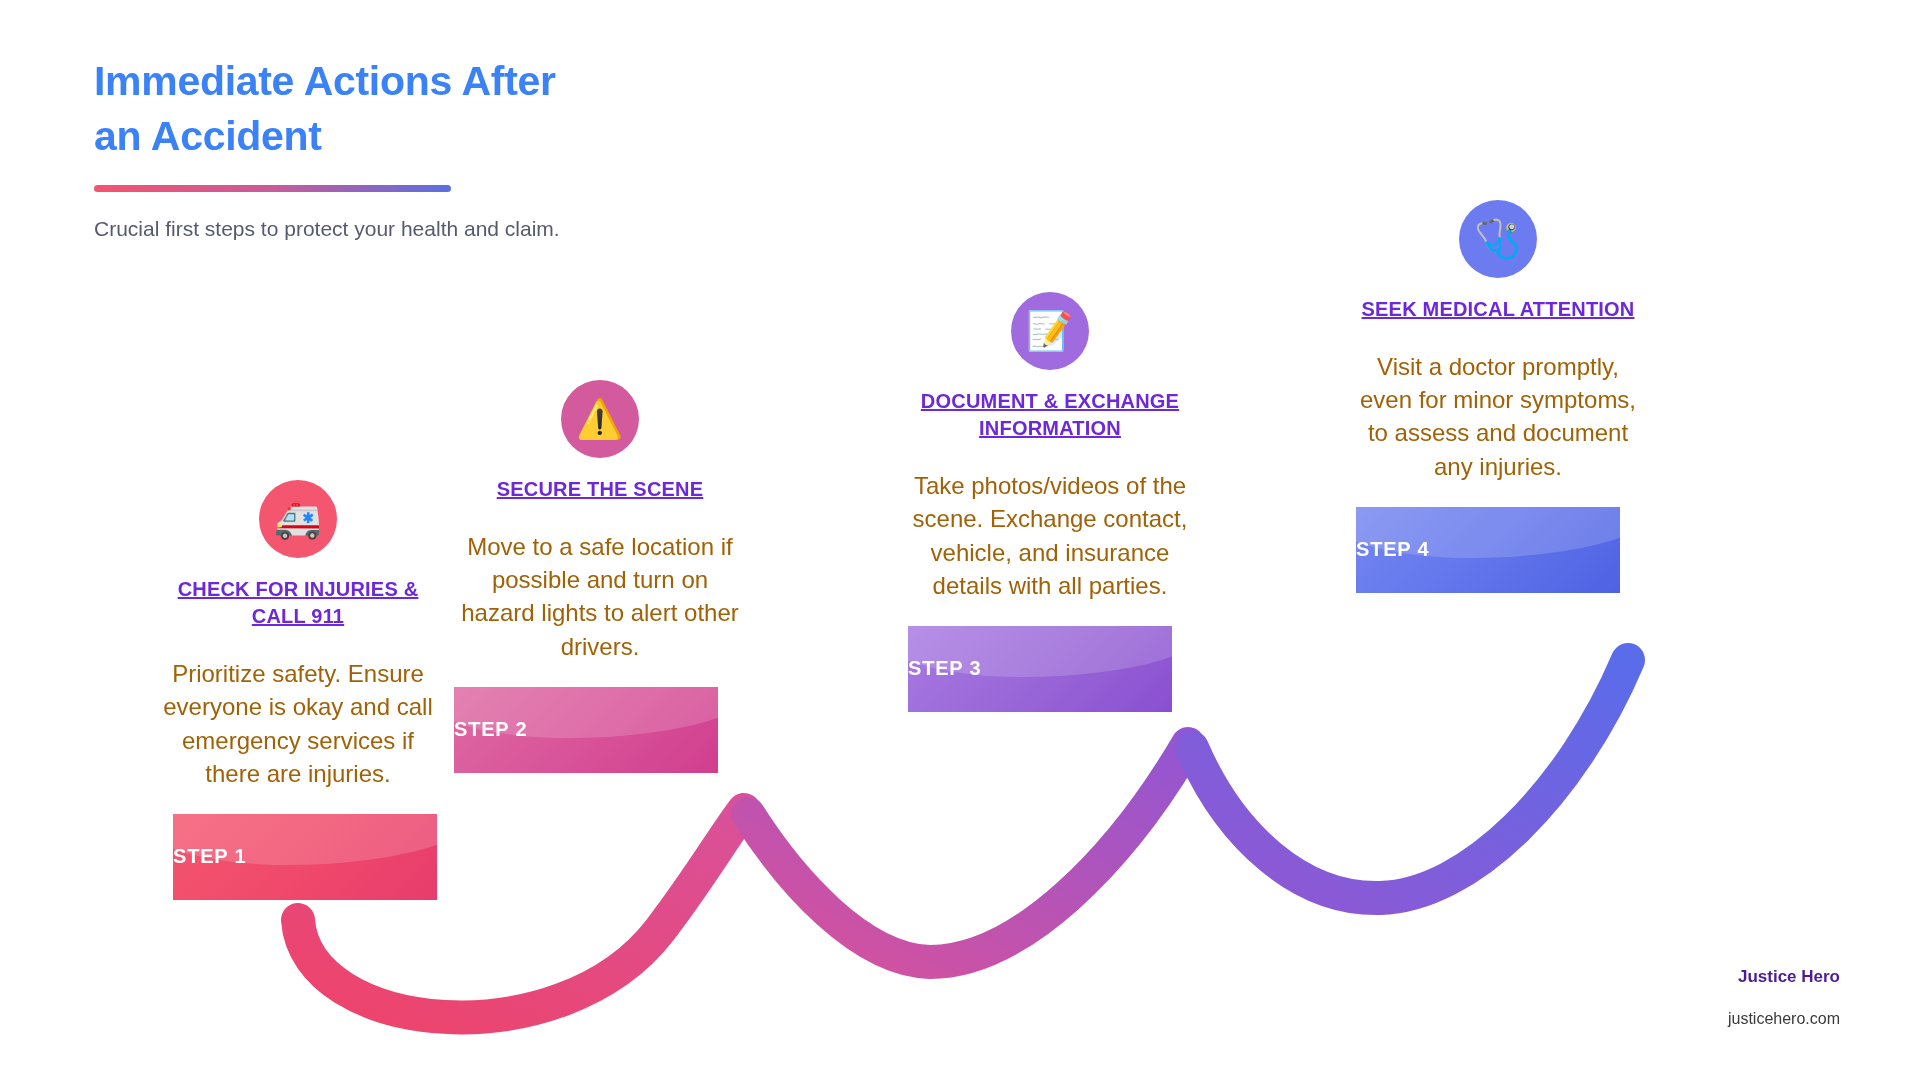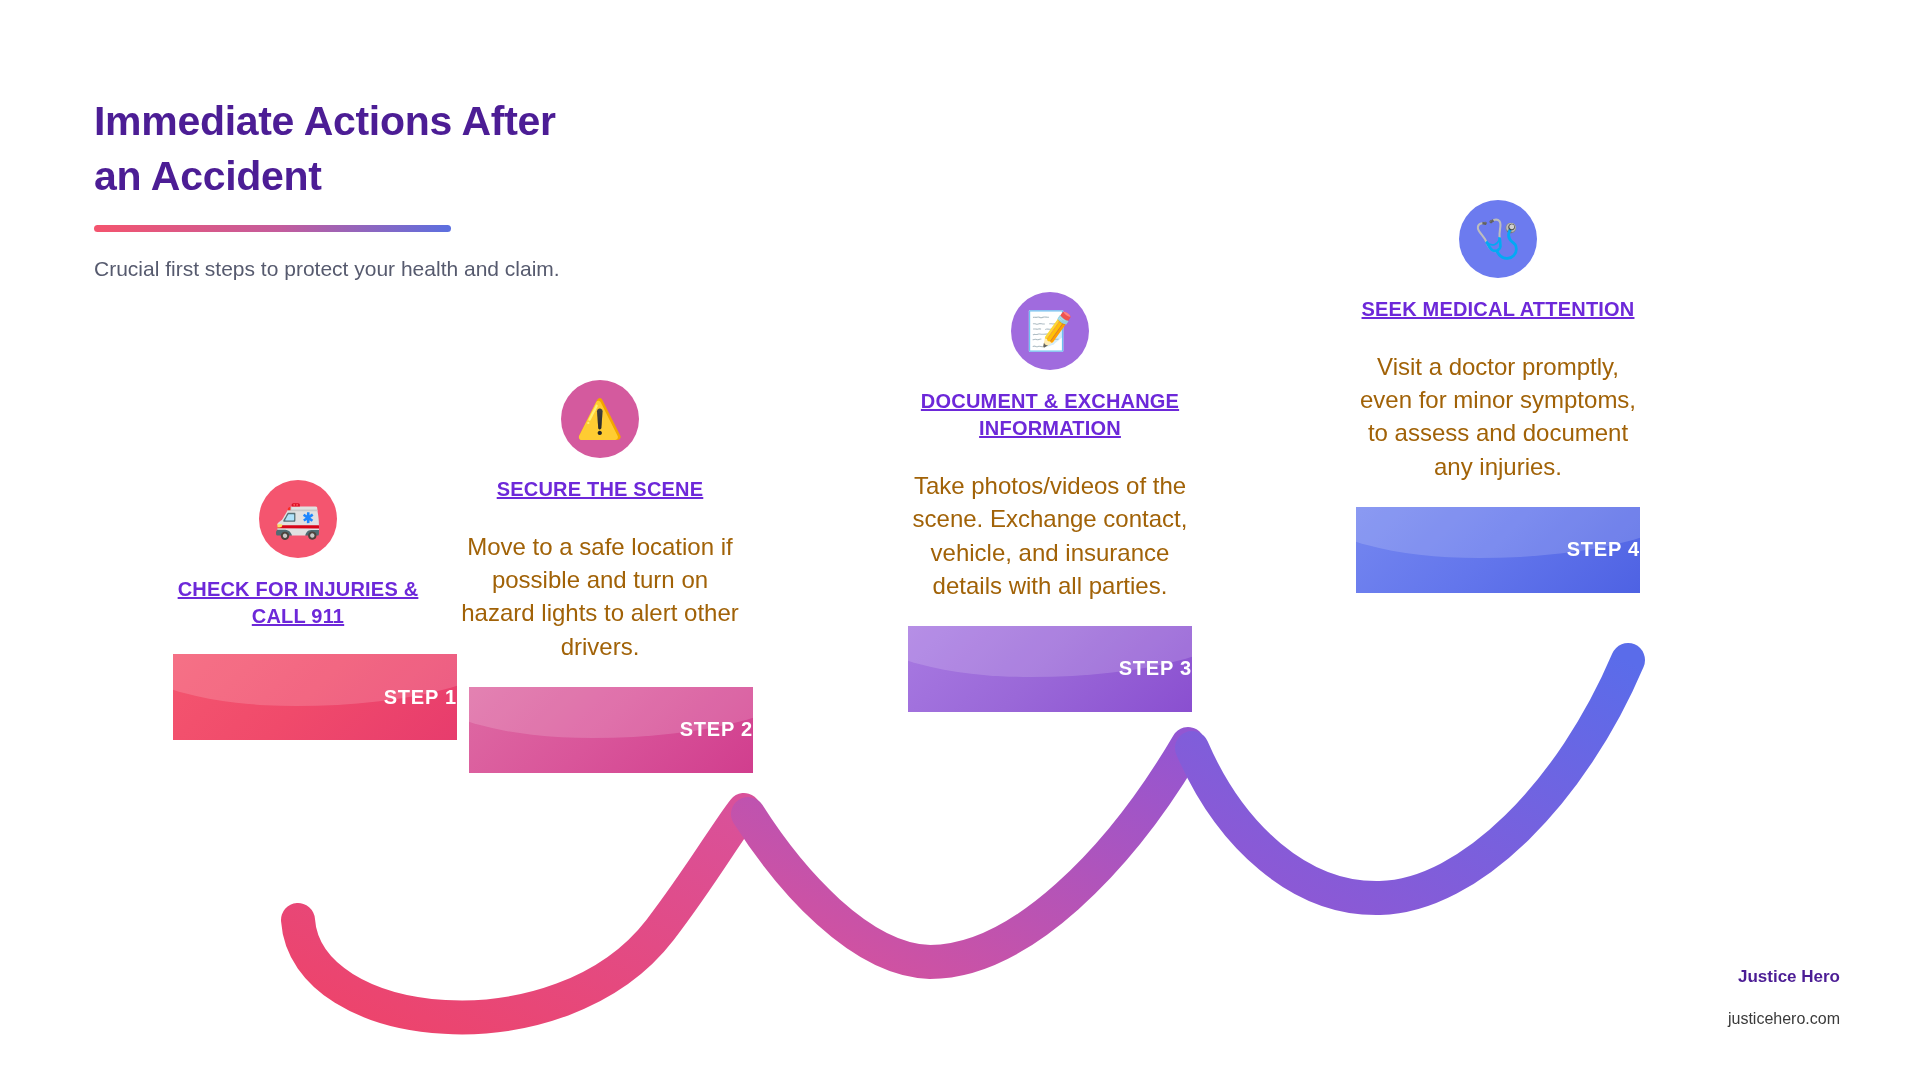--- a/index.html
+++ b/index.html
@@ -23,24 +23,23 @@
   #header {
     position: absolute;
     left: 94px;
     top: 54px;
     width: 640px;
   }
   #page-title {
     font-size: 41px;
     font-weight: bold;
     line-height: 1.35;
-    color: #4c1d95;
+    color: #3b82f6;
     letter-spacing: -0.3px;
     white-space: pre-line;
-    margin-top: 40px;
   }
   #title-rule {
     margin-top: 20px;
     width: 357px;
     height: 7px;
     border-radius: 4px;
     background: linear-gradient(90deg, #F4546E 0%, #C45C9C 52%, #5B6FE0 100%);
   }
   #subtitle {
     margin-top: 22px;
@@ -93,25 +92,25 @@
     font-size: 24px;
     line-height: 1.38;
     color: #a16207;
     padding: 0 6px;
   }
 
   
   .step-banner {
     position: relative;
     margin-top: 24px;
-    width: 284px;
+    width: 264px;
     height: 86px;
     display: flex;
     align-items: center;
-    justify-content: flex-end;
+    justify-content: flex-start;
     color: #ffffff;
     font-size: 20px;
     font-weight: bold;
     letter-spacing: 0.8px;
     overflow: hidden;
   }
   
   .step-banner::after {
     content: "";
     position: absolute;
@@ -177,32 +176,33 @@
     <path d="M 748 814 C 790 880, 860 960, 930 962 C 1020 962, 1120 860, 1188 744" fill="none" stroke="url(#grad23)" stroke-width="34" stroke-linecap="round"></path>
 
     <path d="M 1192 748 C 1230 836, 1300 900, 1380 898 C 1470 896, 1572 792, 1628 660" fill="none" stroke="url(#grad34)" stroke-width="34" stroke-linecap="round"></path>
   </svg>
 
   <div class="step" style="left:148px; top:480px;">
     <div class="step-icon-wrap">
       <div class="step-icon" style="background:#F4556F;">🚑</div>
     </div>
     <div class="step-title">CHECK FOR INJURIES &amp; CALL 911</div>
+    <div class="step-desc">Prioritize safety. Ensure everyone is okay and call emergency services if there are injuries.</div>
     <div class="step-banner" style="background:linear-gradient(135deg,#F4566F 0%,#F04A6B 48%,#E73C6D 100%); margin-left:25px;">
       <span class="banner-label">STEP 1</span>
     </div>
   </div>
 
   <div class="step" style="left:450px; top:380px;">
     <div class="step-icon-wrap">
       <div class="step-icon" style="background:#D45A9E;">⚠️</div>
     </div>
     <div class="step-title">SECURE THE SCENE</div>
     <div class="step-desc">Move to a safe location if possible and turn on hazard lights to alert other drivers.</div>
-    <div class="step-banner" style="background:linear-gradient(135deg,#DE6AA3 0%,#D9559A 48%,#D13E8E 100%); margin-left:19px;">
+    <div class="step-banner" style="background:linear-gradient(135deg,#DE6AA3 0%,#D9559A 48%,#D13E8E 100%); margin-left:4px;">
       <span class="banner-label">STEP 2</span>
     </div>
   </div>
 
   <div class="step" style="left:900px; top:292px;">
     <div class="step-icon-wrap">
       <div class="step-icon" style="background:#A06BDE;">📝</div>
     </div>
     <div class="step-title">DOCUMENT &amp; EXCHANGE INFORMATION</div>
     <div class="step-desc">Take photos/videos of the scene. Exchange contact, vehicle, and insurance details with all parties.</div>

